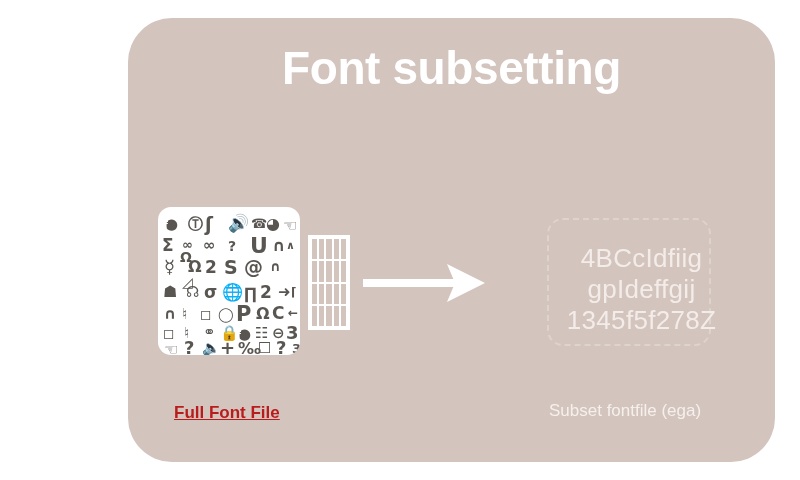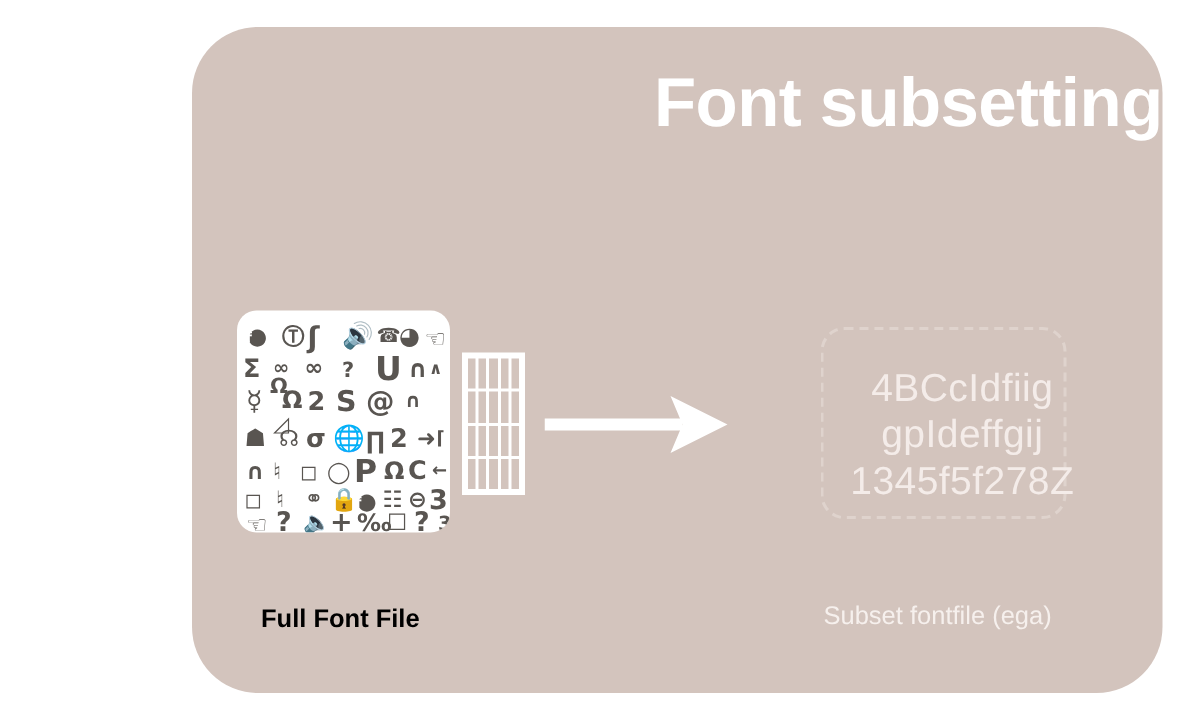--- a/index.html
+++ b/index.html
@@ -31,21 +31,21 @@
     background: #d3c4bd;
     border-radius: 44px;
   }
 
   
   #title {
     position: absolute;
     left: 0;
     top: 22px;
     width: 647px;
-    text-align: right;
+    text-align: center;
     color: #ffffff;
     font-size: 46px;
     font-weight: bold;
     letter-spacing: -0.4px;
     line-height: 56px;
     white-space: nowrap;
   }
 
   
   #glyph-card {
@@ -117,24 +117,25 @@
     white-space: nowrap;
     text-align: center;
   }
   #subset-text div { white-space: nowrap; }
 
   
   #left-caption {
     position: absolute;
     left: 46px;
     top: 382px;
-    color: #000000;
+    color: #b91c1c;
     font-size: 17px;
     font-weight: bold;
     line-height: 25px;
+    text-decoration: underline;
   }
   #right-caption {
     position: absolute;
     left: 421px;
     top: 380px;
     color: #f6f0ed;
     font-size: 17px;
     line-height: 26px;
     text-align: right;
   }

